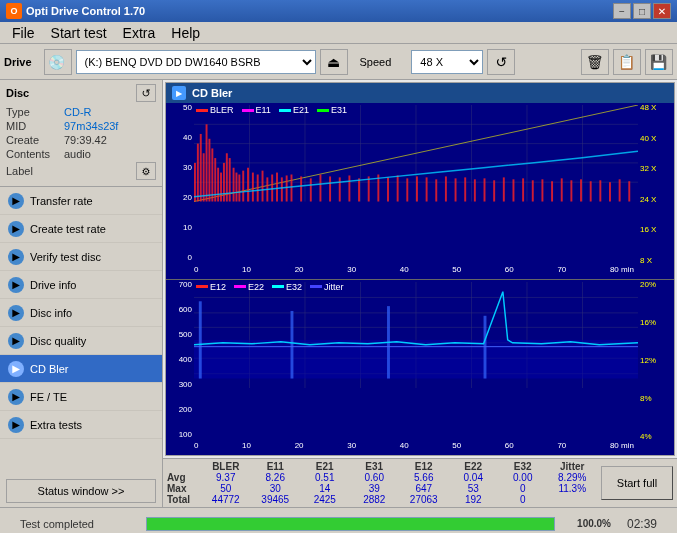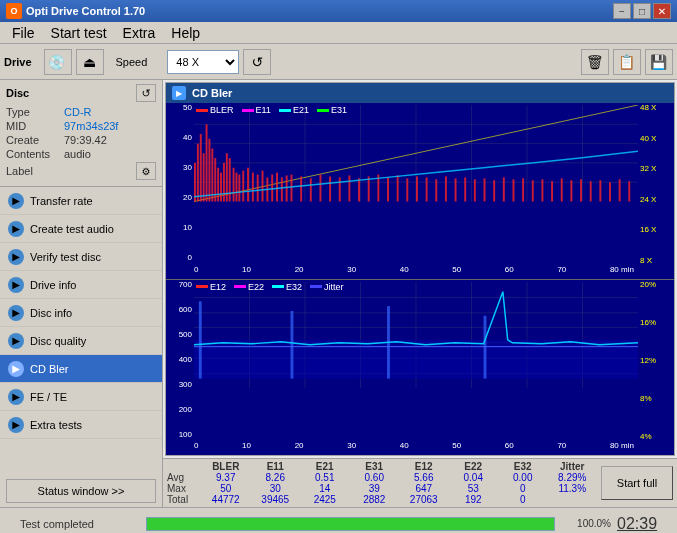--- a/index.html
+++ b/index.html
@@ -78,32 +78,32 @@
     .chart-y-right-label { font-size: 8px; color: #ffff00; text-align: left; padding-left: 2px; }
     
     
     .chart-svg { position: absolute; left: 28px; top: 2px; right: 36px; bottom: 14px; }
     
     
     .stats-table { background: #d4d0c8; padding: 2px 4px; border-top: 1px solid #a0a0a0; }
     .stats-header-row { display: flex; align-items: center; gap: 0; }
     .stats-col { flex: 1; text-align: center; font-size: 10px; font-weight: bold; color: #333; }
     .stats-data-row { display: flex; align-items: center; }
-    .stats-row-label { width: 34px; font-size: 10px; font-weight: normal; color: #333; flex-shrink: 0; }
+    .stats-row-label { width: 34px; font-size: 10px; font-weight: bold; color: #333; flex-shrink: 0; }
     .stats-cell { flex: 1; text-align: center; font-size: 10px; color: #0000cc; }
     .stats-cell.jitter { color: #0000cc; }
     .start-full-btn { width: 72px; height: 34px; background: #d4d0c8; border: 1px outset #a0a0a0; font-size: 11px; cursor: pointer; margin-left: 4px; flex-shrink: 0; }
     
     
     .status-bar { height: 32px; background: #d4d0c8; border-top: 1px solid #a0a0a0; display: flex; align-items: center; padding: 0 20px; gap: 6px; justify-content: space-between; }
     .status-text { font-size: 11px; color: #333; width: 120px; }
     .progress-container { flex: 1; height: 14px; background: white; border: 1px solid #7f9db9; position: relative; }
     .progress-bar { height: 100%; background: #33cc33; }
-    .progress-label { font-size: 10px; color: #333; width: 50px; text-align: right; }
-    .time-label { font-size: 16px; color: #333; width: 40px; text-align: right; text-decoration: underline; }
+    .progress-label { font-size: 10px; color: #333; width: 50px; text-align: right; font-weight: bold; }
+    .time-label { font-size: 12px; color: #333; width: 40px; text-align: right; }
   </style>
 </head>
 <body>
 
 <div class="title-bar">
   <div class="title-icon">O</div>
   <span class="title-text">Opti Drive Control 1.70</span>
   <div class="title-buttons">
     <div class="title-btn">−</div>
     <div class="title-btn">□</div>
@@ -114,20 +114,23 @@
 <div class="menu-bar">
   <span class="menu-item">File</span>
   <span class="menu-item">Start test</span>
   <span class="menu-item">Extra</span>
   <span class="menu-item">Help</span>
 </div>
 
 <div class="toolbar">
   <span class="toolbar-label">Drive</span>
   <div class="toolbar-icon-btn">💿</div>
+  <select class="drive-select">
+    <option>(K:)  BENQ DVD DD DW1640 BSRB</option>
+  </select>
   <div class="toolbar-icon-btn">⏏</div>
   <span class="speed-label">Speed</span>
   <select class="speed-select">
     <option>48 X</option>
   </select>
   <div class="toolbar-icon-btn">↺</div>
   <div class="toolbar-spacer"></div>
   <div class="toolbar-icon-btn">🗑</div>
   <div class="toolbar-icon-btn">📋</div>
   <div class="toolbar-icon-btn">💾</div>
@@ -165,21 +168,21 @@
       </div>
     </div>
 
     <div class="nav-items">
       <div class="nav-item">
         <div class="nav-item-icon" style="background:#4488cc;">▶</div>
         <span class="nav-item-label">Transfer rate</span>
       </div>
       <div class="nav-item">
         <div class="nav-item-icon" style="background:#4488cc;">▶</div>
-        <span class="nav-item-label">Create test audio</span>
+        <span class="nav-item-label">Create test rate</span>
       </div>
       <div class="nav-item">
         <div class="nav-item-icon" style="background:#4488cc;">▶</div>
         <span class="nav-item-label">Verify test disc</span>
       </div>
       <div class="nav-item">
         <div class="nav-item-icon" style="background:#4488cc;">▶</div>
         <span class="nav-item-label">Drive info</span>
       </div>
       <div class="nav-item">

